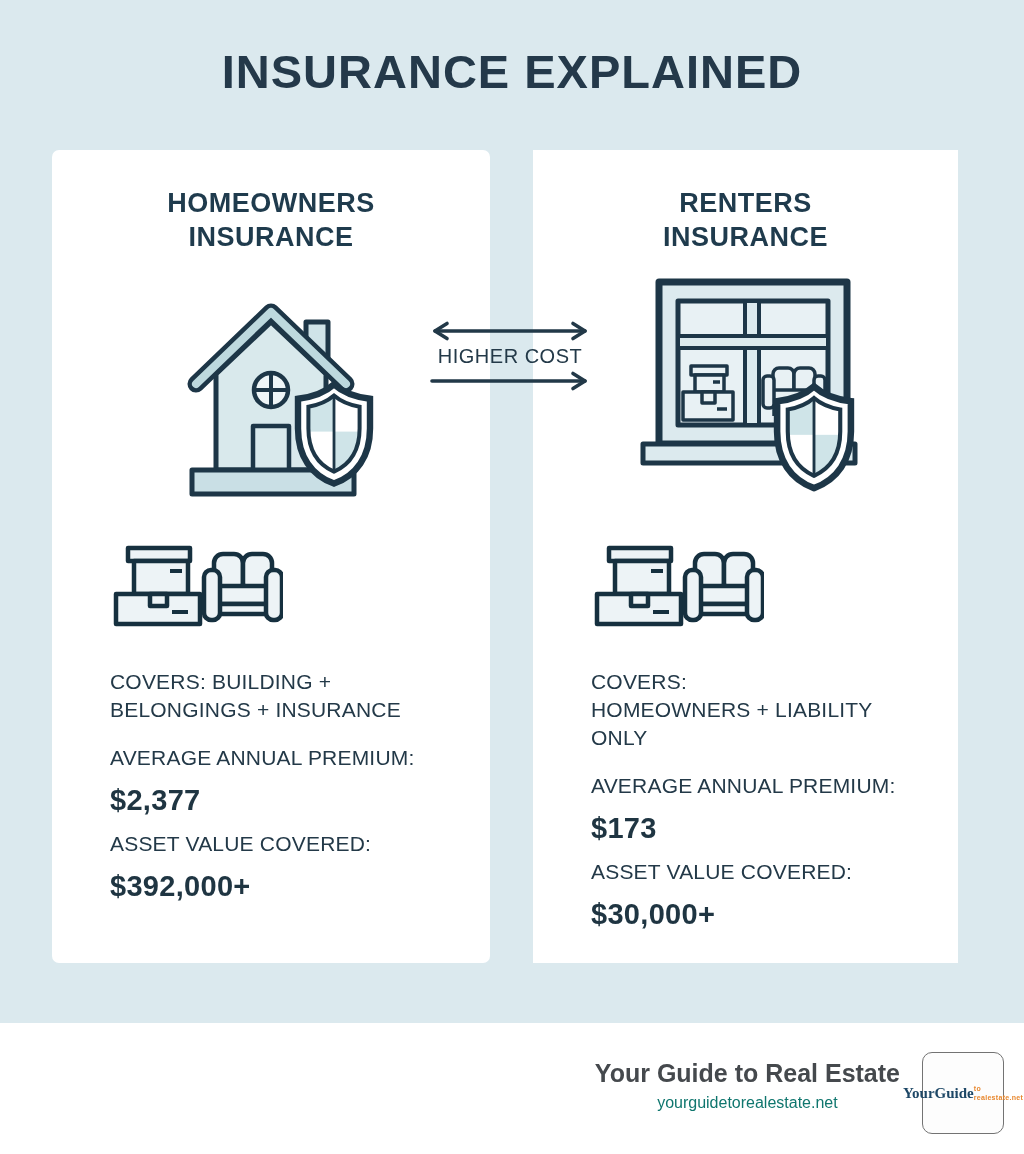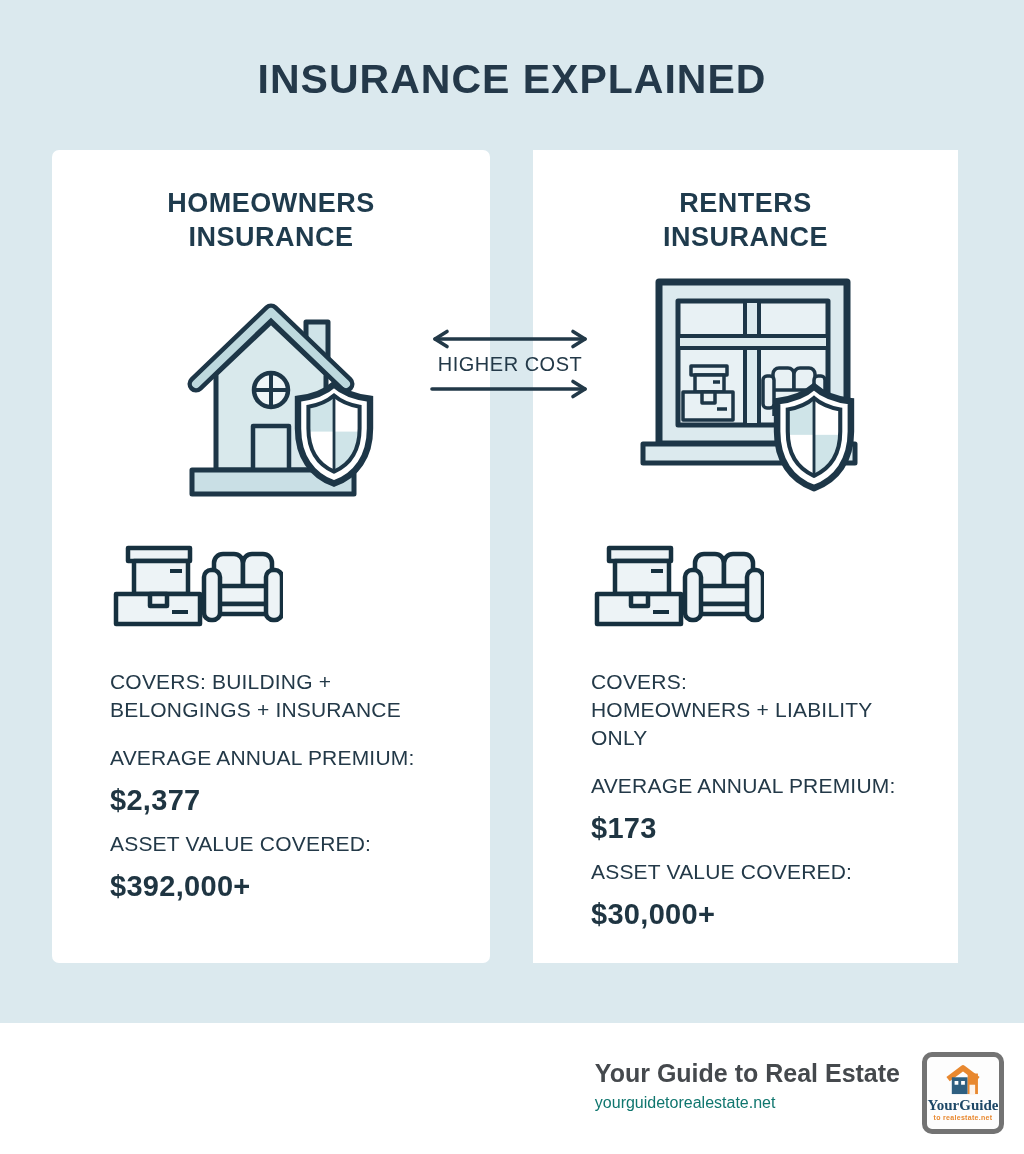--- a/index.html
+++ b/index.html
@@ -12,22 +12,22 @@
   *{margin:0;padding:0;box-sizing:border-box;}
   html,body{width:1024px;}
   body{
     font-family:"Liberation Sans", sans-serif;
     background:#ffffff;
     color:var(--navy);
   }
   .canvas{position:relative;width:1024px;height:1154px;overflow:hidden;background:#ffffff;}
   .bg-band{position:absolute;left:0;top:0;width:1024px;height:1023px;background:var(--bg);}
   .title{
-    position:absolute;left:0;top:56px;width:1024px;
-    text-align:center;font-size:41px;font-weight:bold;
+    position:absolute;left:0;top:44px;width:1024px;
+    text-align:center;font-size:47px;font-weight:bold;
     letter-spacing:1px;color:#24394a;
   }
   .card{
     position:absolute;top:150px;width:438px;height:813px;
     background:var(--card);
   }
   .card-left{left:52px;border-radius:7px;}
   .card-right{left:533px;width:425px;}
   .card-heading{
     margin-top:36px;text-align:center;
@@ -37,31 +37,31 @@
   .card-heading span{display:block;}
   .hero-icon{margin-top:16px;height:250px;display:flex;justify-content:center;align-items:flex-start;}
   .belongings{margin:22px 0 0 56px;height:70px;}
   .textblock{margin:56px 28px 0 58px;}
   .covers{font-size:21px;line-height:28px;color:var(--navy);letter-spacing:0.2px;}
   .covers span{display:block;}
   .label{margin-top:20px;font-size:21px;line-height:28px;color:var(--navy);letter-spacing:0.2px;}
   .label.asset{margin-top:12px;}
   .value{margin-top:10px;font-size:29px;line-height:36px;font-weight:bold;color:#1f3542;letter-spacing:0.3px;}
   .center-arrows{
-    position:absolute;left:428px;top:328px;width:164px;
+    position:absolute;left:428px;top:320px;width:164px;
     display:flex;flex-direction:column;align-items:center;
   }
   .center-label{font-size:20px;line-height:24px;margin:2px 0;color:var(--navy);letter-spacing:0.5px;white-space:nowrap;}
-  .footer-text{position:absolute;right:124px;top:1058px;text-align:left;}
+  .footer-text{position:absolute;right:124px;top:1058px;text-align:center;}
   .brand{font-size:25px;line-height:31px;font-weight:bold;color:#45494d;}
   .website{font-size:16px;line-height:27px;color:#0f766e;}
   .logo-box{
     position:absolute;left:922px;top:1052px;width:82px;height:82px;
-    background:#fdfdfd;border:5px solid #737373;border-radius:10px;
-    display:flex;flex-direction:column;justify-content:center;align-items:center;
+    background:#fdfdfd;border:1px solid #737373;border-radius:10px;
+    display:flex;flex-direction:row;justify-content:center;align-items:center;
   }
   .logo-text{font-family:"Liberation Serif", serif;font-size:15px;line-height:16px;font-weight:bold;color:#1d4766;}
   .logo-subtext{font-size:7px;line-height:9px;font-weight:bold;color:#e8882f;letter-spacing:0.3px;}
 </style>
 </head>
 <body>
 
 <div class="canvas">
   <div class="bg-band"></div>
 

